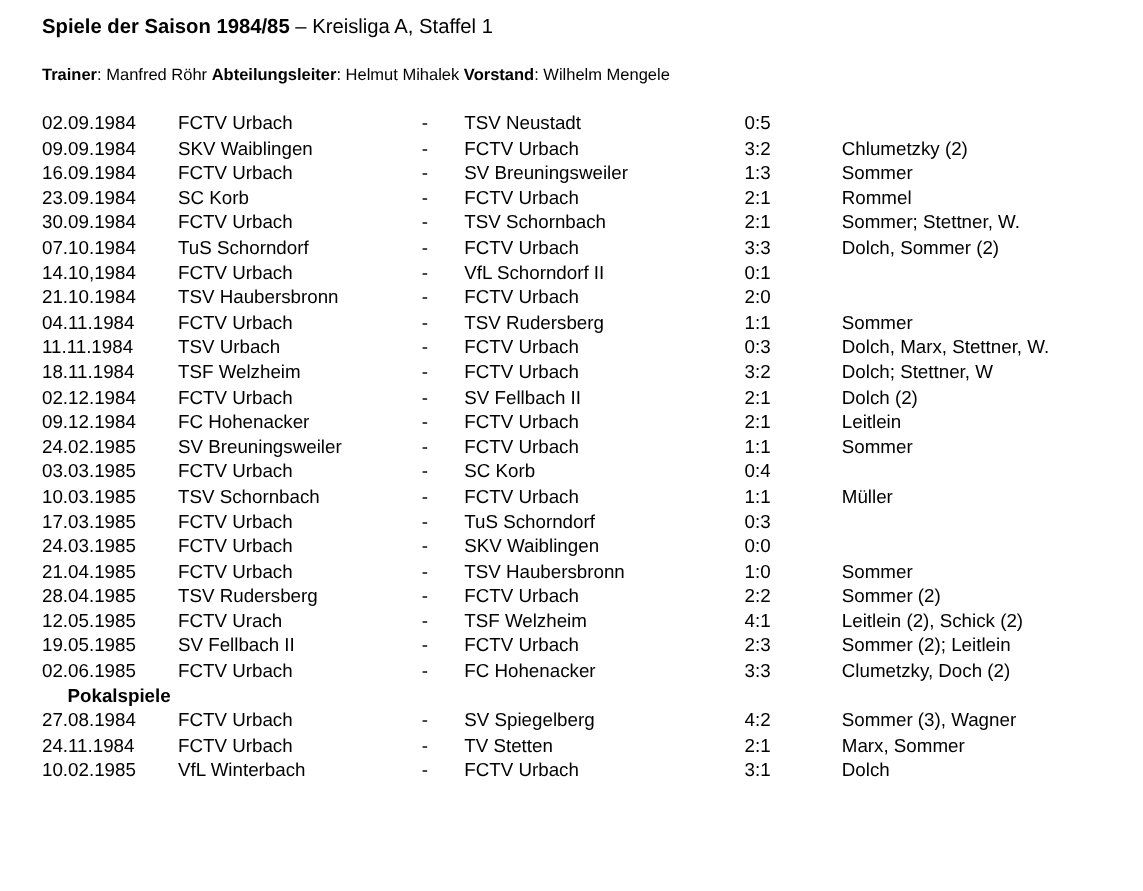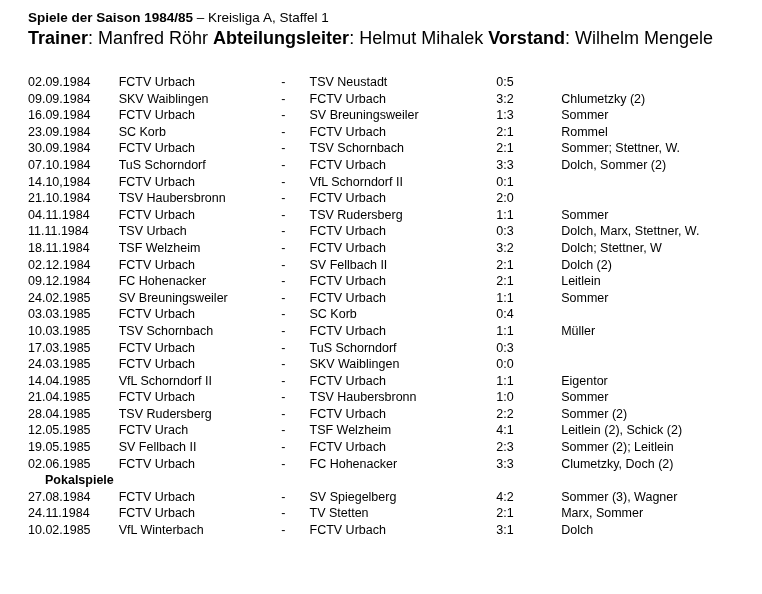--- a/index.html
+++ b/index.html
@@ -27,22 +27,22 @@
     top: 10px;
     font-size: 13.5px;
     white-space: nowrap;
   }
   .title .strong {
     font-weight: bold;
   }
   .staff {
     position: absolute;
     left: 28px;
-    top: 28px;
-    font-size: 18px;
+    top: 44px;
+    font-size: 11px;
     white-space: nowrap;
   }
   .staff b {
     font-weight: bold;
   }
   .matches {
     position: absolute;
     left: 28px;
     top: 74px;
     width: 720px;
@@ -222,28 +222,20 @@
         </tr>
         <tr>
           <td class="c-date">24.03.1985</td>
           <td class="c-home">FCTV Urbach</td>
           <td class="c-dash">-</td>
           <td class="c-away">SKV Waiblingen</td>
           <td class="c-score">0:0</td>
           <td class="c-scorers"></td>
         </tr>
         <tr>
-          <td class="c-date">14.04.1985</td>
-          <td class="c-home">VfL Schorndorf II</td>
-          <td class="c-dash">-</td>
-          <td class="c-away">FCTV Urbach</td>
-          <td class="c-score">1:1</td>
-          <td class="c-scorers">Eigentor</td>
-        </tr>
-        <tr>
           <td class="c-date">21.04.1985</td>
           <td class="c-home">FCTV Urbach</td>
           <td class="c-dash">-</td>
           <td class="c-away">TSV Haubersbronn</td>
           <td class="c-score">1:0</td>
           <td class="c-scorers">Sommer</td>
         </tr>
         <tr>
           <td class="c-date">28.04.1985</td>
           <td class="c-home">TSV Rudersberg</td>

